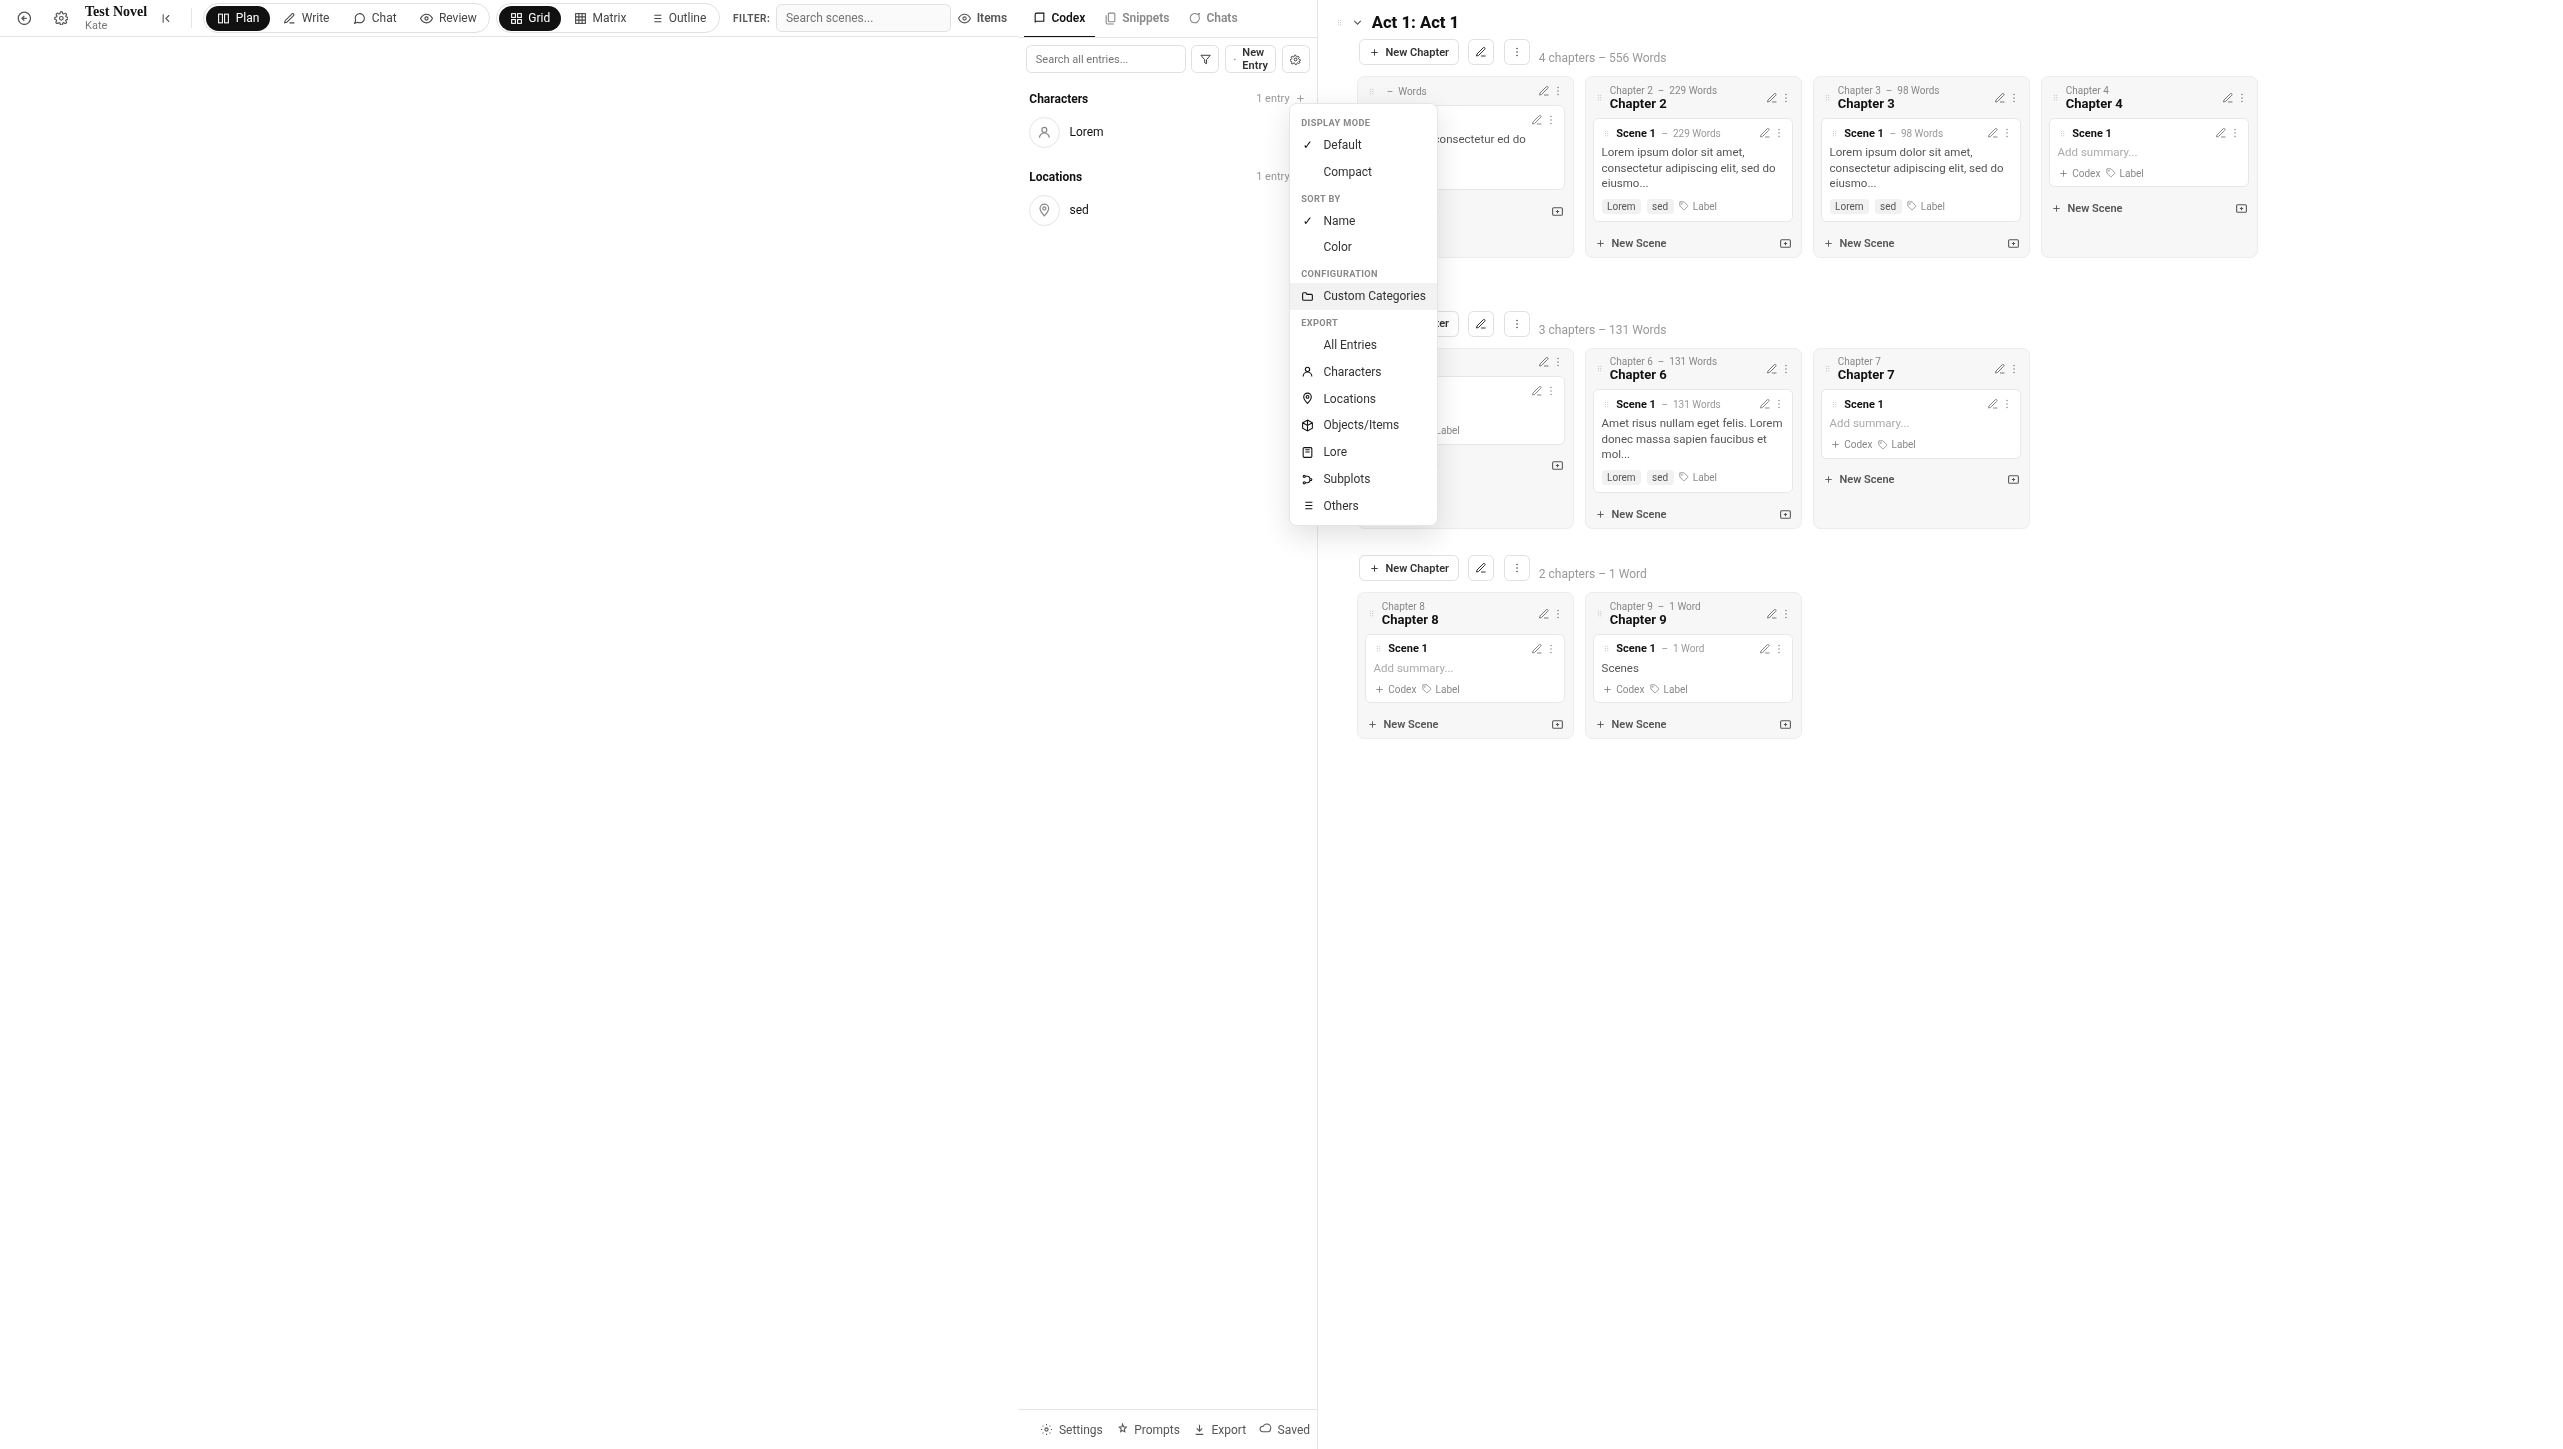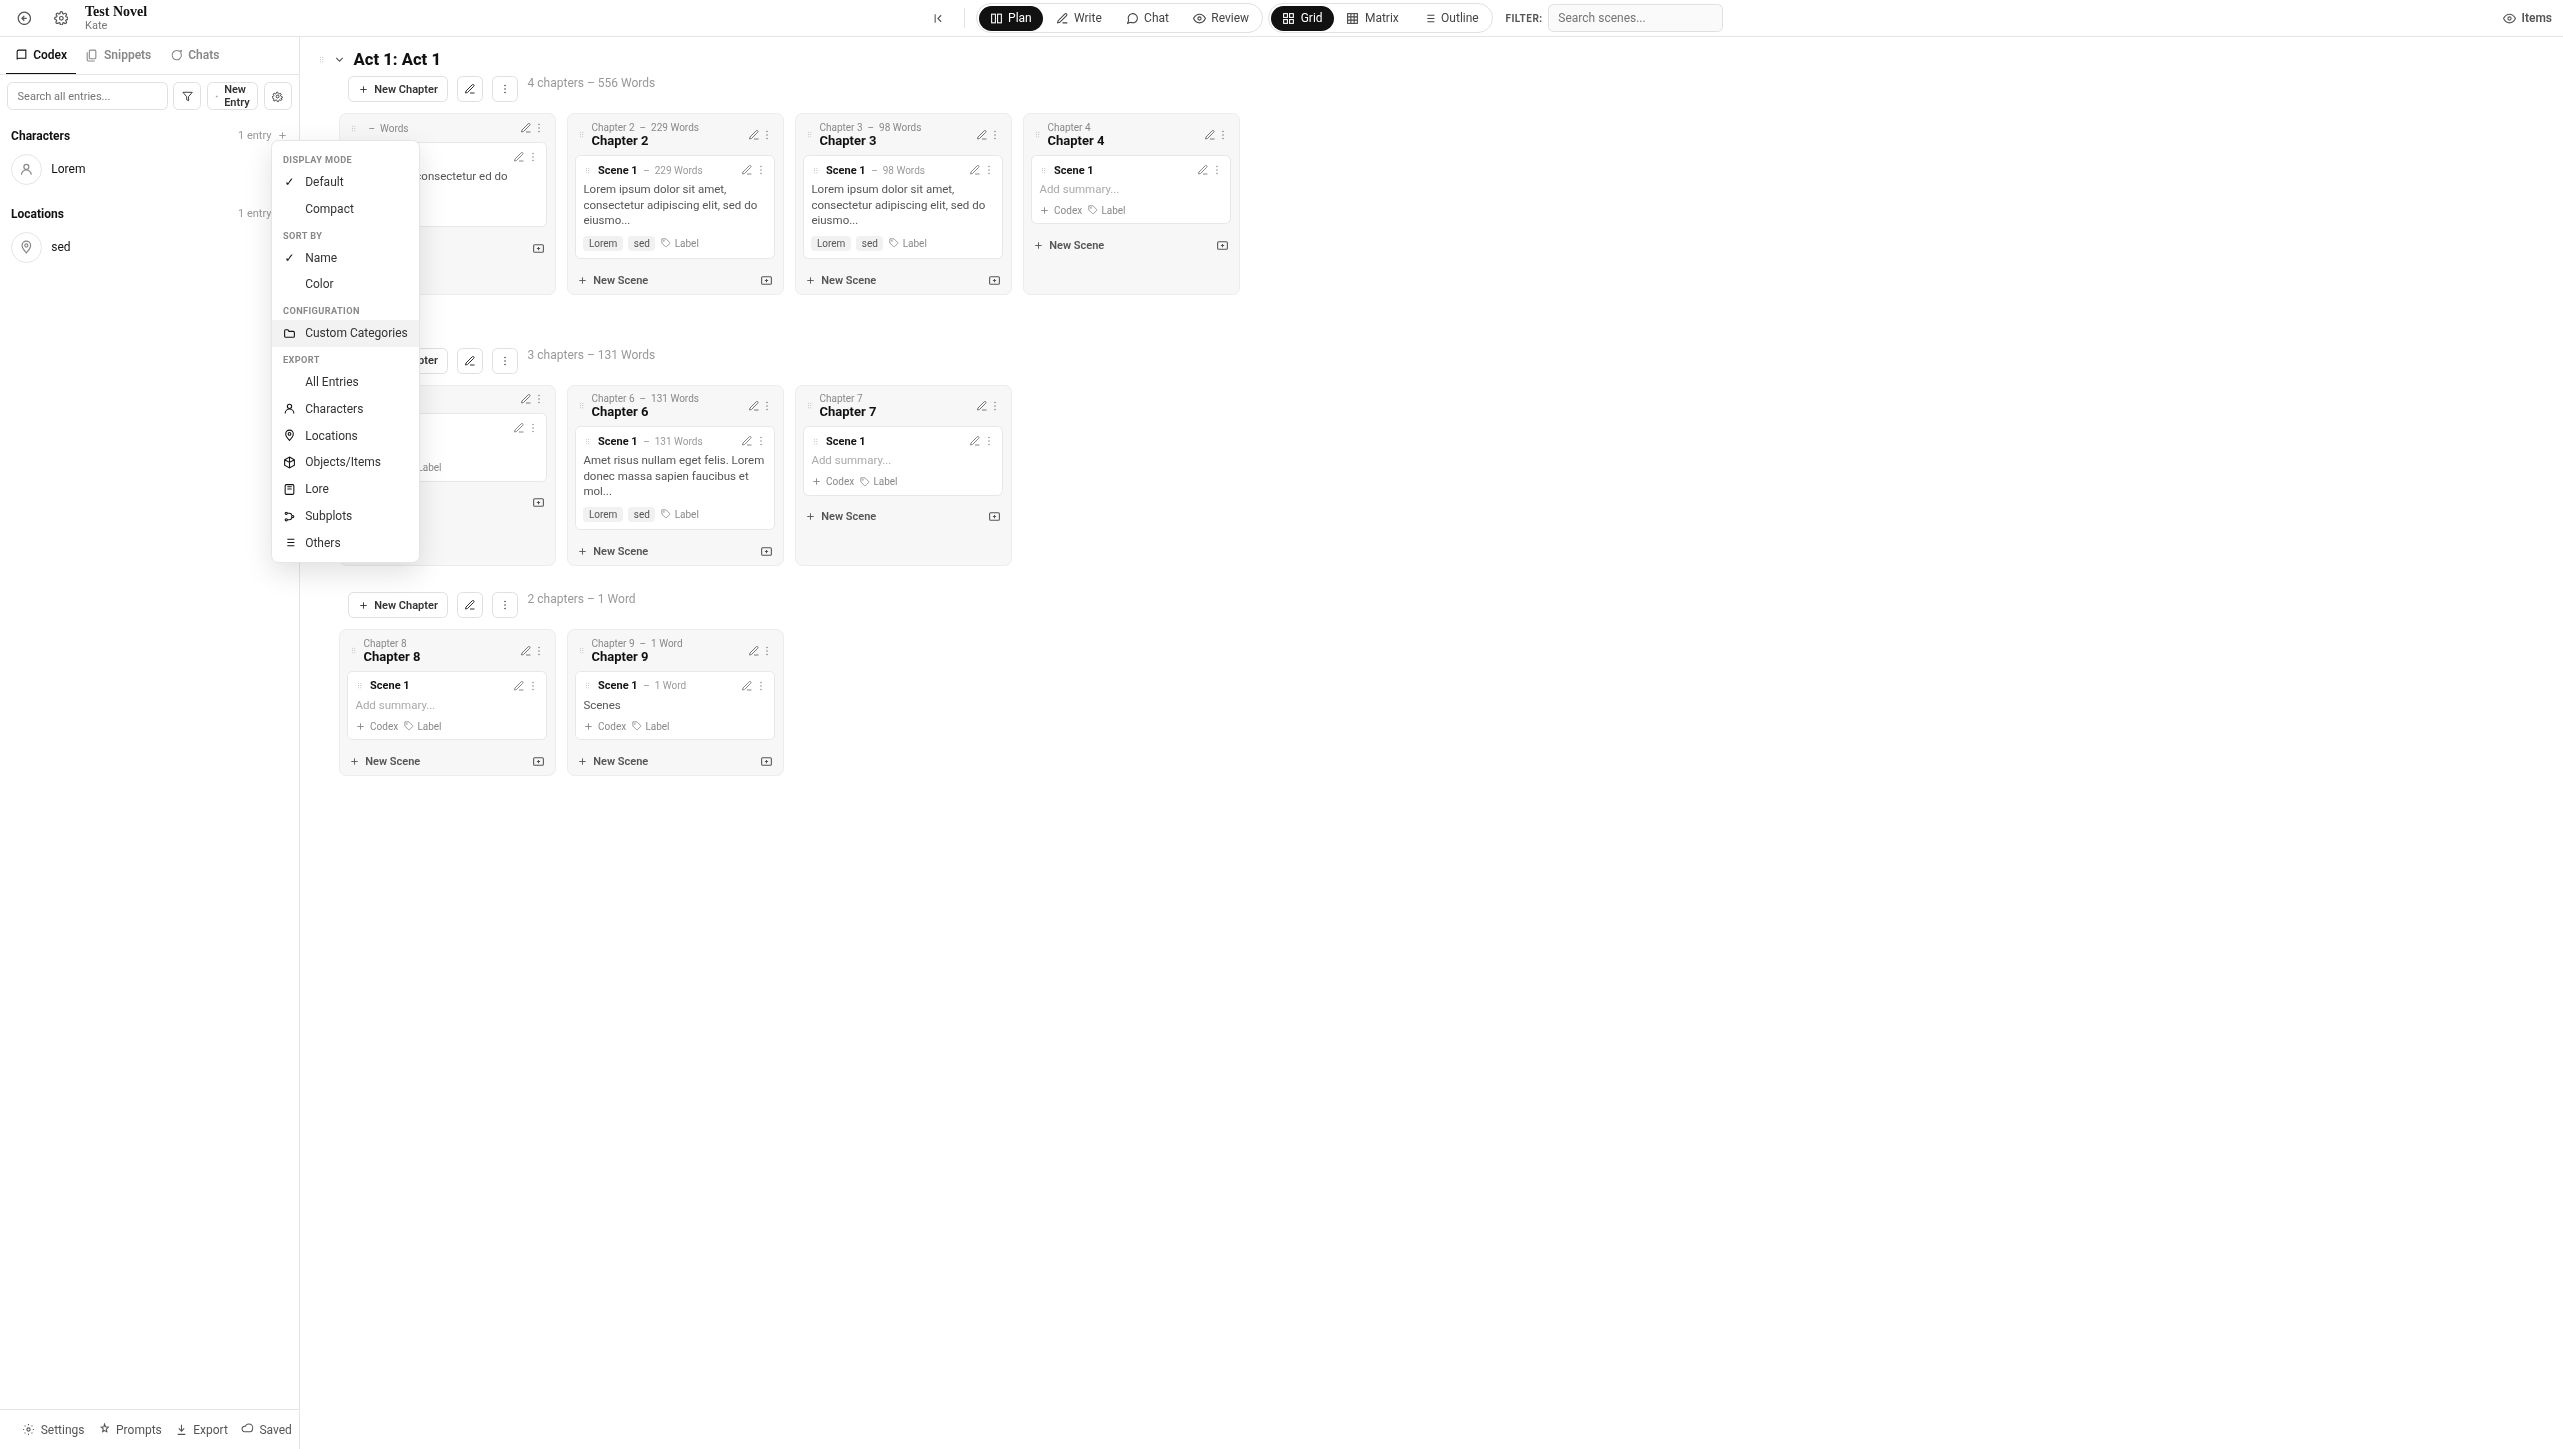--- a/index.html
+++ b/index.html
@@ -1,18 +1,18 @@
 <!DOCTYPE html>
 <html style="font-size:14.7px"><head>
 <meta charset="utf-8">
 <style>
 *{box-sizing:border-box;margin:0;padding:0;font-family:-apple-system,BlinkMacSystemFont,"Segoe UI",Roboto,sans-serif}
 body{font-size:12px;color:#111;background:#fff;overflow:hidden}
 svg{display:block}
-.app{display:flex;flex-direction:column;height:100vh}
+.app{display:flex;flex-direction:row;height:100vh}
 .topbar{display:flex;align-items:center;height:37px;border-bottom:0.9px solid #e5e5e5;padding:0 11px;gap:7.4px}
 .top-left{display:flex;align-items:center;gap:11px}
 .icon-btn{display:inline-flex;align-items:center;justify-content:center;width:26px;height:26px;border-radius:5.5px;cursor:pointer;color:#555}
 .doc-title{display:flex;flex-direction:column;line-height:1.15}
 .doc-title .t{font-weight:700;font-size:14px;font-family:Georgia,serif}
 .doc-title .a{font-size:11px;color:#777}
 .top-center{display:flex;align-items:center;gap:5.5px;margin-left:auto}
 .seg{display:flex;align-items:center;border:0.9px solid #e0e0e0;border-radius:920px;padding:1.8px;gap:1.8px}
 .seg .pill,.pill{display:inline-flex;align-items:center;gap:5.5px;padding:5.5px 11px;border-radius:920px;font-size:12px;font-weight:400;cursor:pointer;color:#444}
 .pill.active{background:#111;color:#fff}
@@ -43,21 +43,21 @@
 .menu .mh{font-size:9.2px;font-weight:700;color:#888;letter-spacing:0.4px;padding:7.4px 11px 3.7px}
 .menu .mi{display:flex;align-items:center;gap:9.2px;padding:6.4px 11px;cursor:pointer;color:#333}
 .menu .mi .chk{width:13px;display:flex;justify-content:center;color:#111}
 .menu .mi.hl{background:#f2f2f2}
 
 .main{flex:1;overflow:auto;padding:13px 16.6px;background:#fff}
 .act{margin-bottom:26px}
 .act-header{display:flex;align-items:center;gap:7.4px;margin-bottom:7.4px}
 .act-title{font-size:16.6px;font-weight:800}
 .act-title .pre{font-weight:800}
-.act-sub{display:flex;align-items:flex-start;gap:9.2px;margin-left:31px;margin-bottom:11px}
+.act-sub{display:flex;align-items:flex-end;gap:9.2px;margin-left:24px;margin-bottom:11px}
 .btn{display:inline-flex;align-items:center;gap:5.5px;border:0.9px solid #e0e0e0;border-radius:5.5px;background:#fff;height:26px;padding:0 9.2px;font-size:11px;font-weight:600;cursor:pointer;color:#333}
 .btn.icon-only{padding:0;width:26px;justify-content:center}
 .act-meta{color:#999;font-size:12px}
 .chapters{display:flex;gap:11px;margin-left:22px;flex-wrap:wrap}
 .chapter{width:217px;background:#f7f7f7;border:0.9px solid #ececec;border-radius:7.4px;overflow:hidden}
 .ch-head{display:flex;align-items:center;padding:7.4px 9.2px;gap:5.5px}
 .ch-head .info{flex:1;min-width:0}
 .ch-num{font-size:10px;color:#888}
 .ch-name{font-size:13px;font-weight:700}
 .ch-actions{display:flex;gap:1.8px;color:#777}

